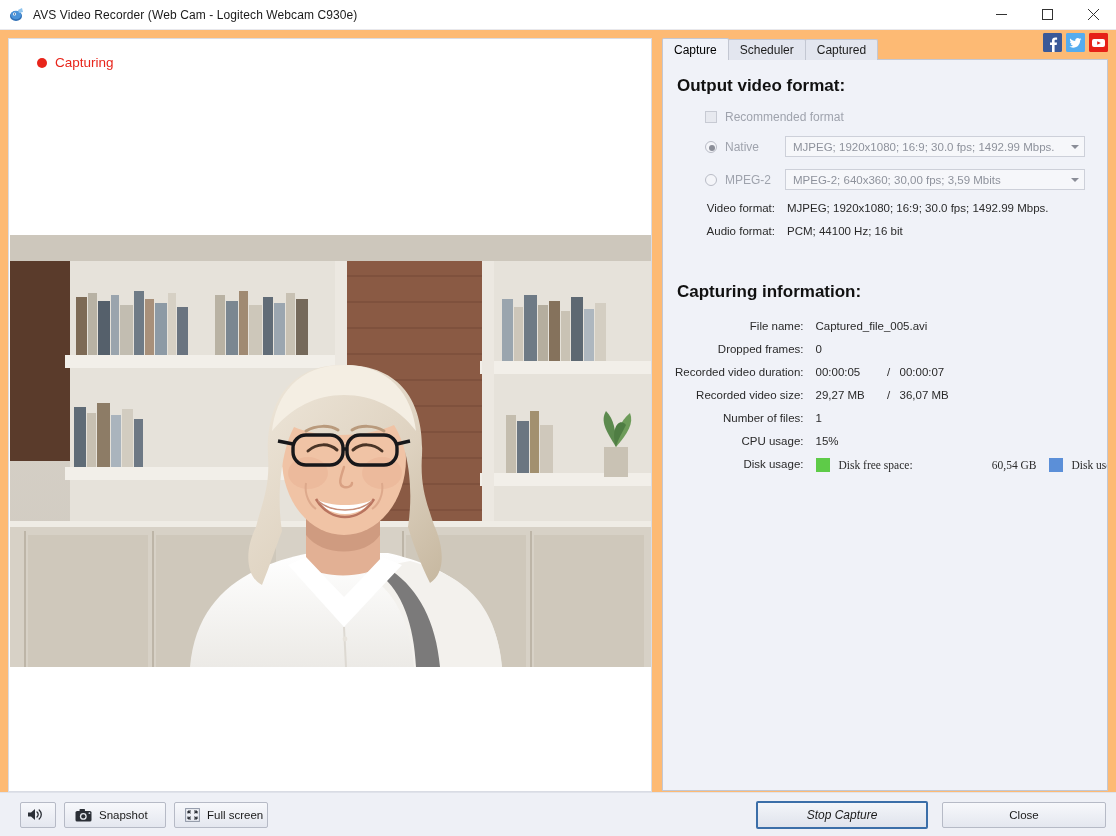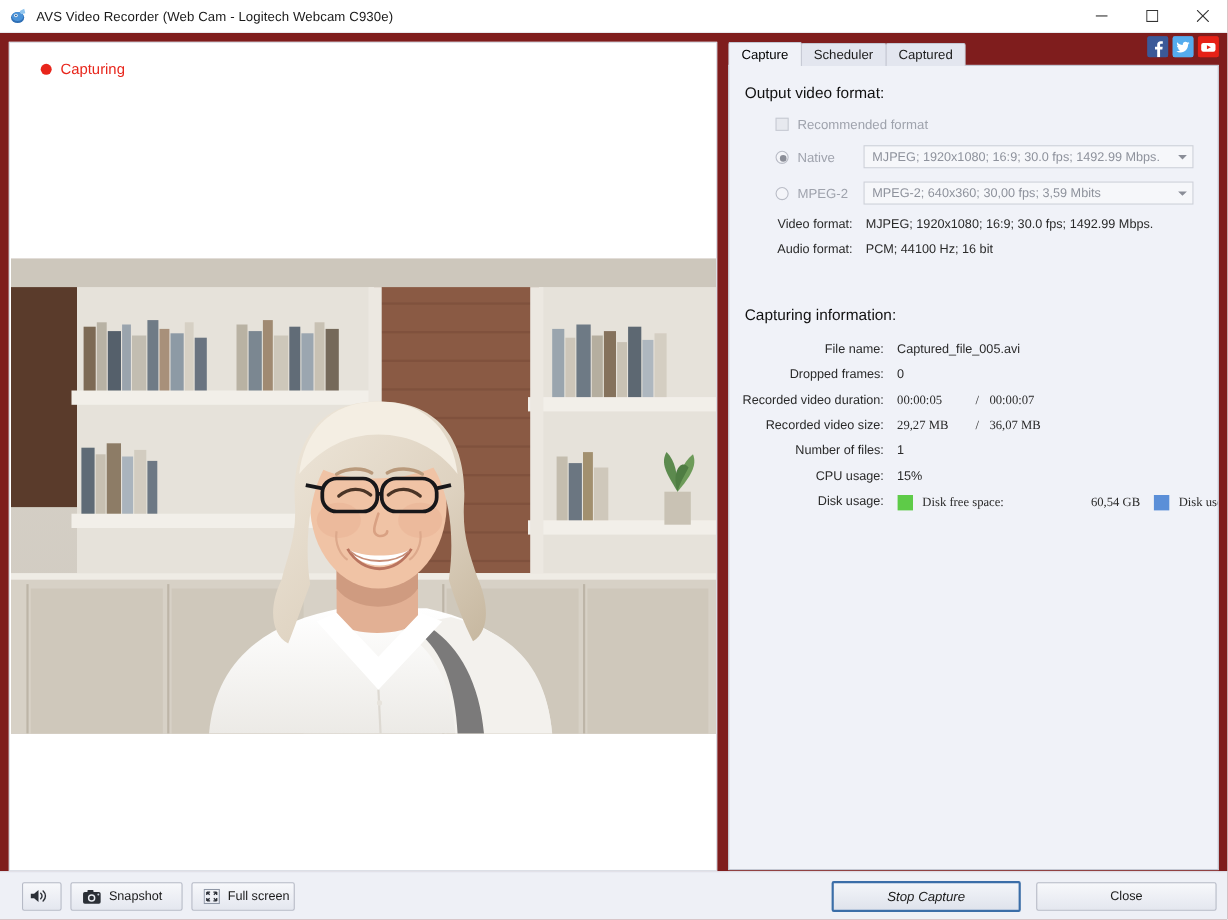--- a/index.html
+++ b/index.html
@@ -6,21 +6,21 @@
   html, body {
     margin: 0; padding: 0;
     width: 1116px; height: 836px;
     overflow: hidden;
     font-family: "Liberation Sans", sans-serif;
     background: #eef0f6;
   }
   #app {
     position: relative;
     width: 1116px; height: 836px;
-    background: #7f1d1d;
+    background: #fdba74;
     display: flex;
     flex-direction: column;
   }
 
   
   .titlebar {
     height: 30px;
     background: #ffffff;
     display: flex;
     align-items: center;
@@ -149,22 +149,22 @@
     background: #f0f2f8;
     border: 1px solid #c3c7d2;
     padding: 14px 12px 10px 12px;
     min-height: 0;
     position: relative;
     top: -1px;
     overflow: hidden;
   }
 
   .section-title {
-    font-size: 14px;
-    font-weight: normal;
+    font-size: 17px;
+    font-weight: bold;
     color: #111;
     margin: 2px 0 14px 2px;
   }
   .section-title.second { margin-top: 34px; margin-bottom: 18px; }
 
   
   .fmt-row {
     display: flex;
     align-items: center;
     margin-bottom: 12px;
@@ -236,21 +236,21 @@
     padding: 0 0 11px 0;
     vertical-align: top;
   }
   .ilabel {
     text-align: right;
     width: 170px;
     padding-right: 12px;
     white-space: nowrap;
   }
   .ival { white-space: nowrap; }
-  .dual { display: inline-flex; align-items: baseline; font-family: Liberation Serif, serif; }
+  .dual { display: inline-flex; align-items: baseline; }
   .dual .a { width: 62px; display: inline-block; }
   .dual .sep { width: 22px; display: inline-block; text-align: center; color:#2a2a2a; }
 
   
   .disk-block { display: flex; align-items: flex-start; }
   .disk-legend { display: flex; gap: 12px; font-family: Liberation Serif, serif; }
   .leg-row { display: flex; align-items: center; font-size: 11.5px; color: #2a2a2a; }
   .swatch { width: 14px; height: 14px; flex: 0 0 14px; margin-right: 9px; }
   .swatch.free { background: #5ecb48; }
   .swatch.used { background: #5b8fd8; }

